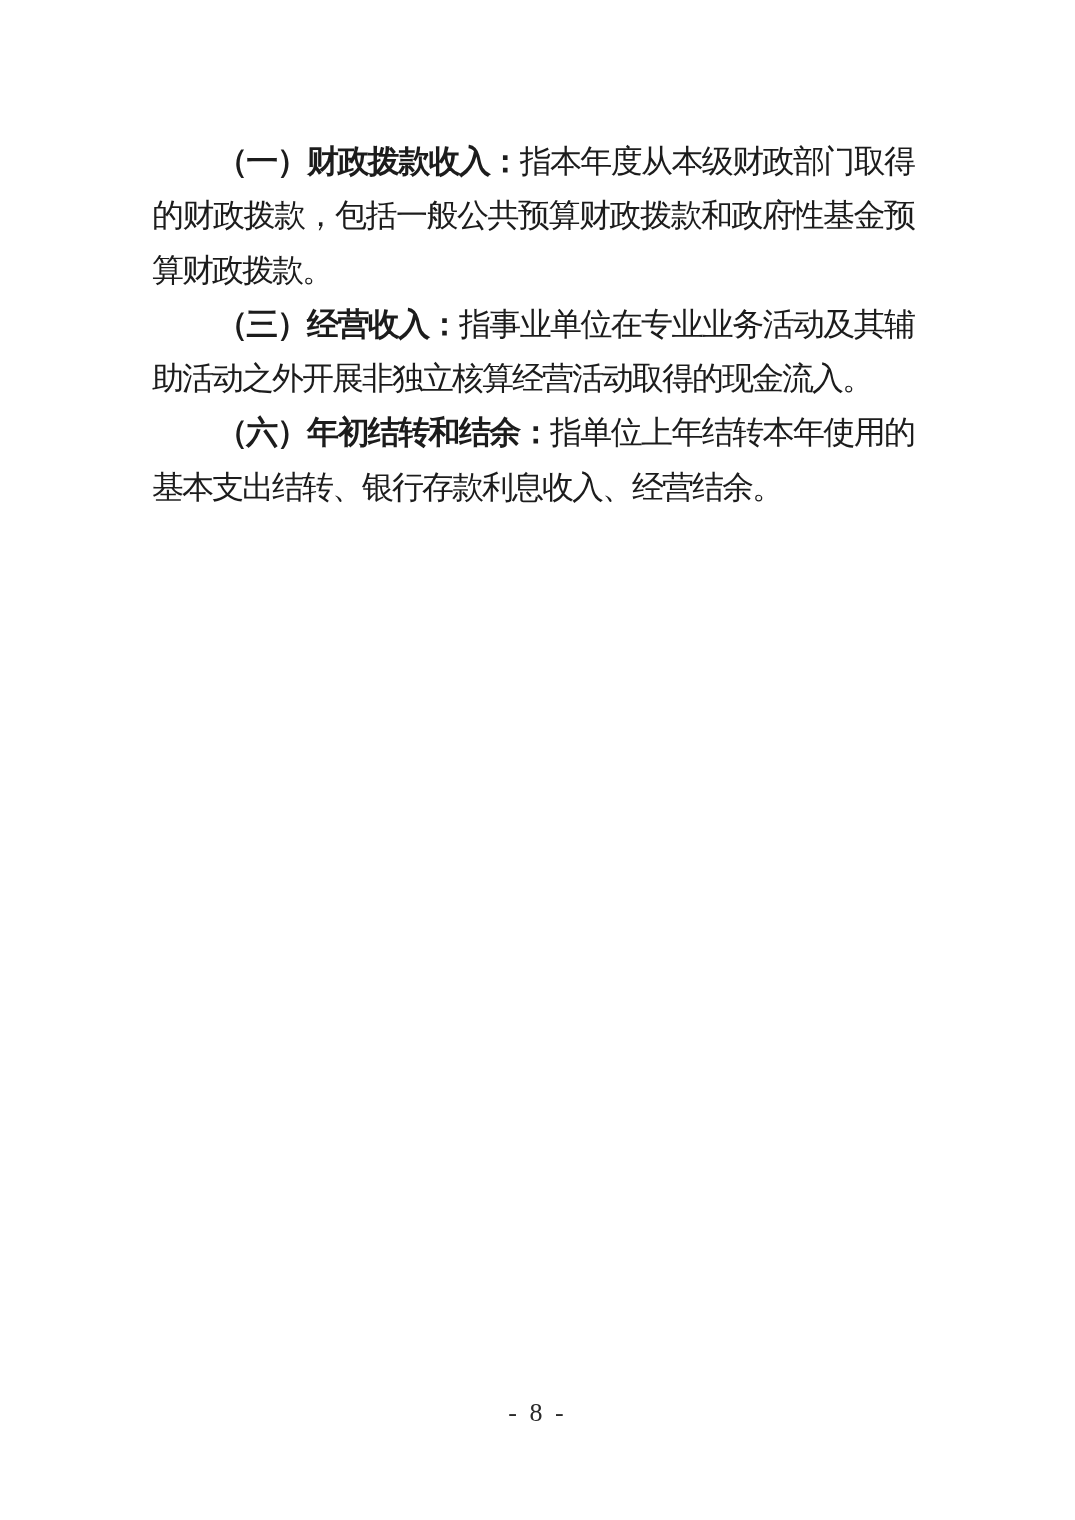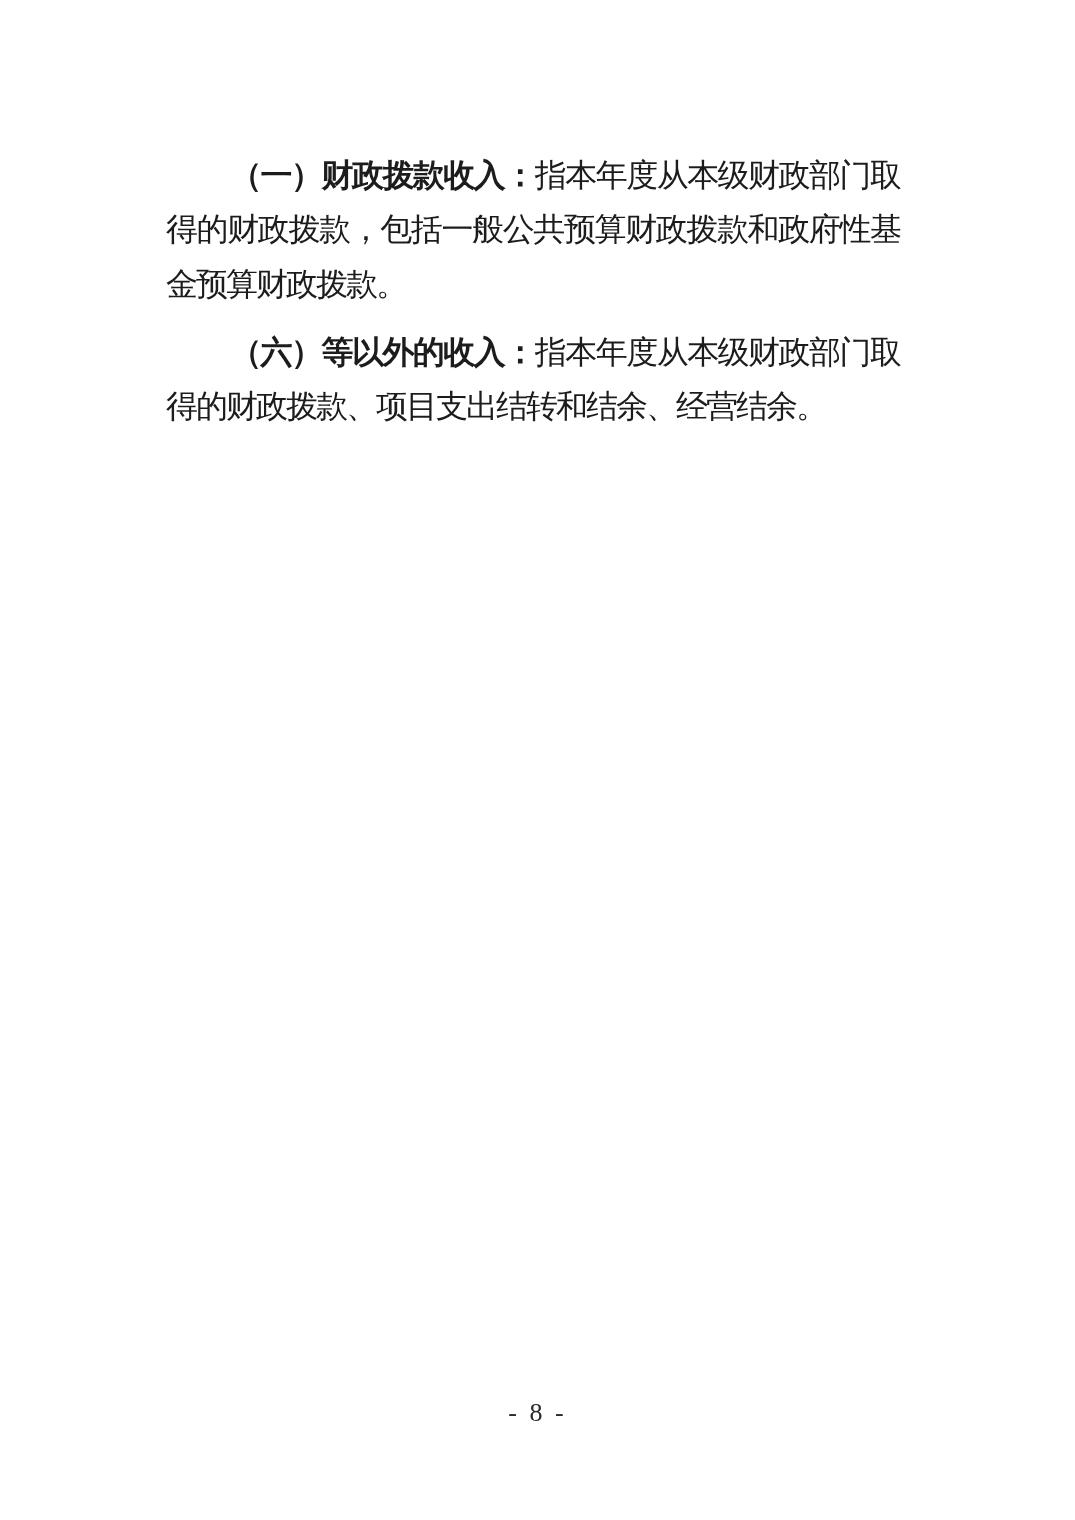--- a/index.html
+++ b/index.html
@@ -22,21 +22,21 @@
     height: 1520px;
     background: #ffffff;
   }
   .content {
     position: absolute;
     left: 152px;
     top: 134px;
     width: 762px;
   }
   .para {
-    margin: 14px;
+    margin: 0;
     font-size: 32px;
     line-height: 54.3px;
     letter-spacing: -2px;
     text-align: justify;
     text-indent: 2em;
     font-family: "Liberation Serif", serif;
   }
   .para-heading {
     font-weight: bold;
   }
@@ -57,21 +57,22 @@
 </style>
 </head>
 <body>
 
 <div class="page">
   <div class="content">
 
     <p class="para"><span class="para-heading">（一）财政拨款收入：</span><span class="para-body">指本年度从本级财政部门取得的财政拨款，包括一般公共预算财政拨款和政府性基金预算财政拨款。</span></p>
 
 
+    <p class="para"><span class="para-heading">（三）经营收入：</span><span class="para-body">指事业单位在专业业务活动及其辅助活动之外开展非独立核算经营活动取得的现金流入。</span></p>
 
 
 
-    <p class="para"><span class="para-heading">（六）等以外的收入：</span><span class="para-body">指本年度从本级财政部门取得的财政拨款、项目支出结转和结余、经营结余。</span></p>
+    <p class="para"><span class="para-heading">（六）年初结转和结余：</span><span class="para-body">指单位上年结转本年使用的基本支出结转、银行存款利息收入、经营结余。</span></p>
 
   </div>
 
   <div class="page-number">- 8 -</div>
 </div>
 
 </body></html>

